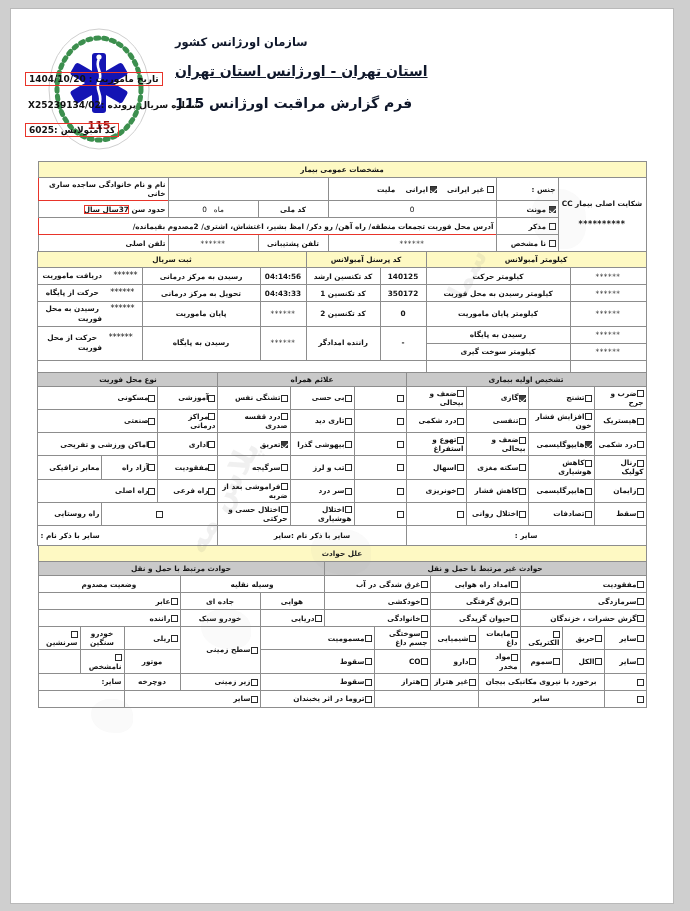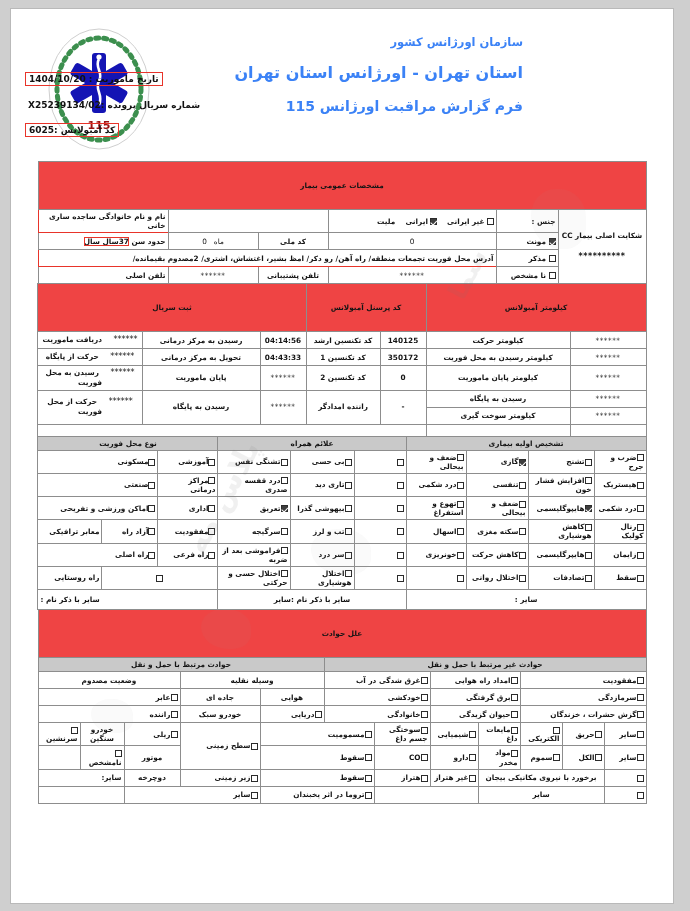--- a/index.html
+++ b/index.html
@@ -31,25 +31,25 @@
   .wm-blob{
     position:absolute;border-radius:48% 52% 40% 60%;
     background:#9a9a9a;opacity:.55;
   }
   
   .header{position:relative;height:152px;}
   .logo{
     position:absolute;left:34px;top:14px;width:108px;height:132px;
   }
   .titles{
-    position:absolute;right:150px;left:147px;top:26px;
-    text-align:right;color:#3b82f6;
+    position:absolute;right:150px;left:164px;top:26px;
+    text-align:left;color:#0f172a;
   }
   .t1{font-size:11.5px;font-weight:bold;margin-bottom:14px;}
-  .t2{font-size:16px;font-weight:bold;margin-bottom:16px;}
+  .t2{font-size:14px;font-weight:bold;margin-bottom:16px;text-decoration:underline;}
   .t3{font-size:14px;font-weight:bold;}
   .meta{
     position:absolute;left:14px;top:58px;width:210px;text-align:left;
     direction:rtl;
   }
   .meta .line{font-size:9px;font-weight:bold;color:#111;margin-bottom:7px;
     display:inline-block;padding:1px 3px;}
   .boxed{border:1.6px solid #e8342a;}
   .meta .row{text-align:left;}
   
@@ -59,22 +59,22 @@
   }
   table.f td,table.f th{
     border:1px solid #8d8d8d;
     font-size:7.3px;color:#151515;
     padding:2px 2px;
     vertical-align:middle;
     line-height:1.25;
     word-wrap:break-word;
   }
   .sec-head{
-    background:#ef4444;text-align:center;font-weight:bold;font-size:9px;
-    padding:19px 0 !important;
+    background:#fef9c3;text-align:center;font-weight:bold;font-size:9px;
+    padding:3px 0 !important;
   }
   .sub-head{
     background:#c9c9c9;text-align:center;font-weight:bold;font-size:8px;
   }
   .lbl{text-align:right;font-weight:bold;}
   .ctr{text-align:center;}
   .val{text-align:center;font-weight:bold;font-size:7.6px;}
   .stars{letter-spacing:.5px;font-size:8px;}
   
   .cb{
@@ -360,21 +360,21 @@
       <td class="lbl"><span class="cb"></span><span>تب و لرز</span></td>
       <td class="lbl"><span class="cb"></span><span>سرگیجه</span></td>
       <td class="lbl"><span class="cb"></span><span>مفقودیت</span></td>
       <td class="lbl"><span class="cb"></span><span>آزاد راه</span></td>
       <td class="lbl">معابر ترافیکی</td>
     </tr>
 
     <tr class="tall">
       <td class="lbl"><span class="cb"></span><span>زایمان</span></td>
       <td class="lbl"><span class="cb"></span><span>هایپرگلیسمی</span></td>
-      <td class="lbl"><span class="cb"></span><span>کاهش حرکت</span></td>
+      <td class="lbl"><span class="cb"></span><span>کاهش فشار</span></td>
       <td class="lbl"><span class="cb"></span><span>خونریزی</span></td>
       <td class="lbl"><span class="cb"></span><span></span></td>
       <td class="lbl"><span class="cb"></span><span>سر درد</span></td>
       <td class="lbl"><span class="cb"></span><span>فراموشی بعد از ضربه</span></td>
       <td class="lbl"><span class="cb"></span><span>راه فرعی</span></td>
       <td colspan="2" class="lbl"><span class="cb"></span><span>راه اصلی</span></td>
     </tr>
 
     <tr class="tall">
       <td class="lbl"><span class="cb"></span><span>سقط</span></td>

